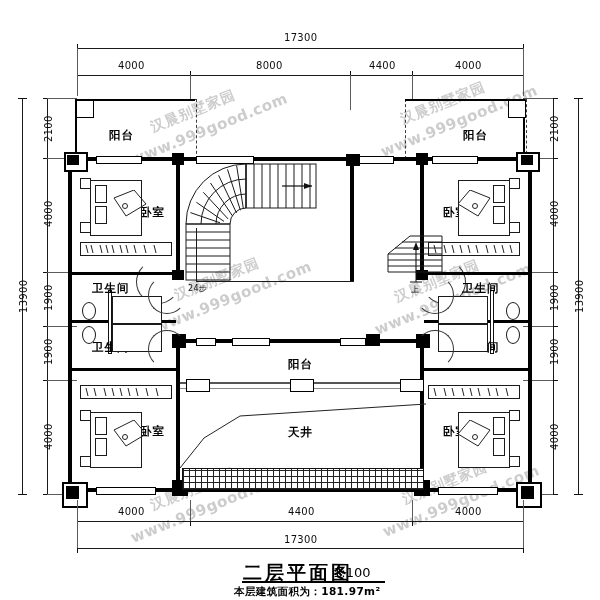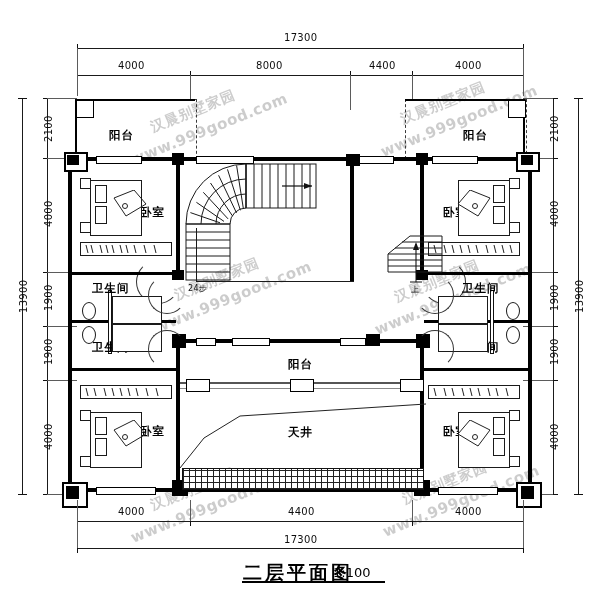--- a/index.html
+++ b/index.html
@@ -480,14 +480,15 @@
   <div class="dimtext" style="left:284px;top:534px;">17300</div>
 
   <div class="extline" style="left:77px;top:500px;height:48px;"></div>
   <div class="extline" style="left:190px;top:500px;height:21px;"></div>
   <div class="extline" style="left:412px;top:500px;height:21px;"></div>
   <div class="extline" style="left:523px;top:500px;height:48px;"></div>
 
   <div class="title-main" style="left:243px;top:560px;">二层平面图</div>
   <div class="title-scale" style="left:333px;top:565px;">1:100</div>
   <div class="title-rule" style="left:242px;top:581px;width:143px;"></div>
+  <div class="title-sub" style="left:234px;top:585px;">本层建筑面积为：181.97m²</div>
 
 </div>
 
 </body></html>

